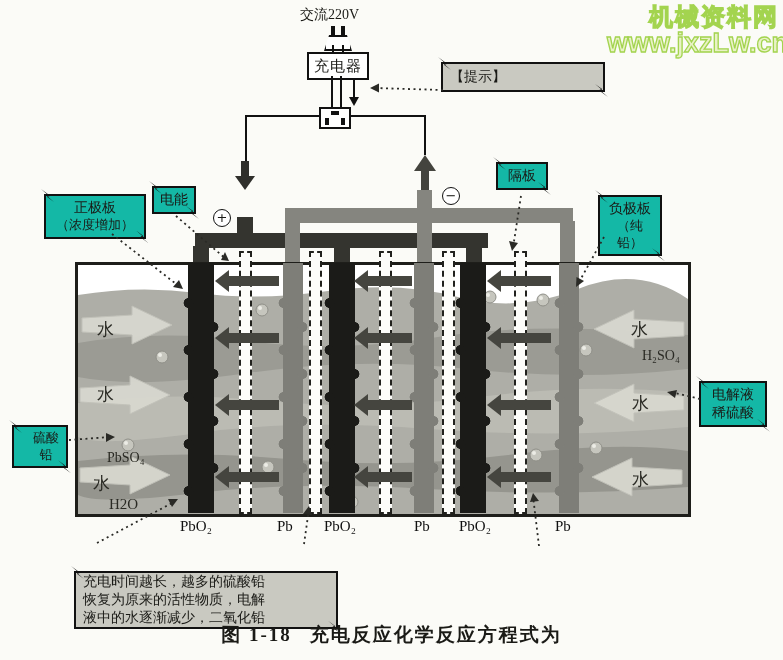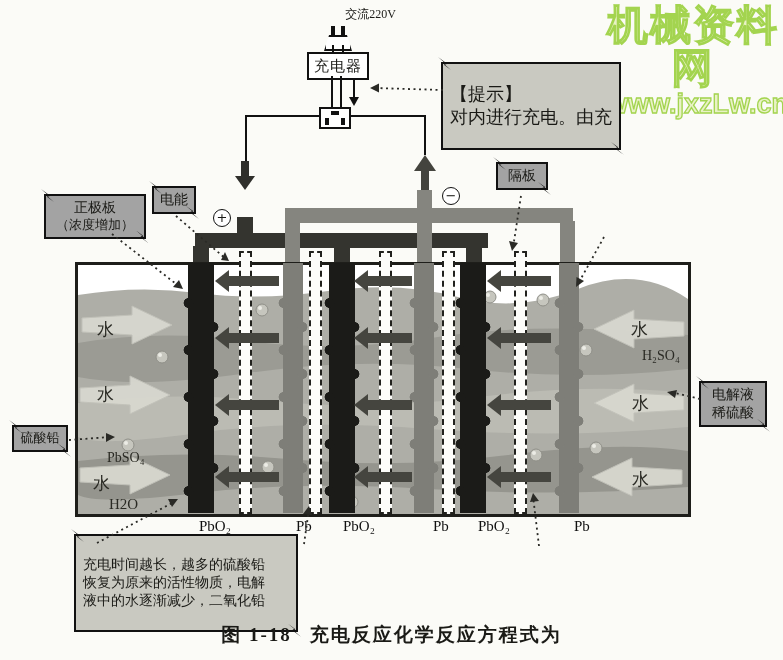--- a/index.html
+++ b/index.html
@@ -4,25 +4,25 @@
 <style>
   html,body{margin:0;padding:0;background:#e8e8e4;}
   .fig{position:relative;width:783px;height:660px;background:#fbfbf7;overflow:hidden;
        font-family:"Liberation Serif","DejaVu Serif",serif;color:#1a1a16;}
   .abs{position:absolute;}
 
   
   .wm{position:absolute;right:4px;top:4px;width:172px;text-align:center;line-height:1.05;
       font-family:"Liberation Sans","DejaVu Sans",sans-serif;font-weight:bold;
       color:#e9f2c6;-webkit-text-stroke:1.3px #a3d44f;text-stroke:1.3px #a3d44f;}
-  .wm .l1{font-size:41px;letter-spacing:2px;}
+  .wm .l1{font-size:24px;letter-spacing:2px;text-align:right;}
   .wm .l2{font-size:27px;letter-spacing:0px;}
 
   
-  .ac-label{left:300px;top:6px;width:96px;text-align:right;font-size:12px;}
+  .ac-label{left:300px;top:6px;width:96px;text-align:left;font-size:14px;}
   .plug-prong{width:4px;height:11px;background:#111;top:26px;}
   .plug-body{left:324px;top:35px;width:28px;height:16px;background:#fff;border:2px solid #111;
              clip-path:polygon(18% 0,82% 0,100% 100%,0 100%);box-sizing:border-box;}
   .wire{background:#111;}
   .charger-box{left:307px;top:52px;width:58px;height:24px;border:2px solid #111;background:#fff;
                font-size:15px;text-align:center;line-height:24px;letter-spacing:1px;box-sizing:content-box;}
   .thin-arrow-line{left:353px;top:80px;width:2px;height:18px;background:#111;}
   .thin-arrow-head{left:349px;top:97px;width:0;height:0;border-left:5px solid transparent;
                    border-right:5px solid transparent;border-top:9px solid #111;}
   .socket{left:319px;top:107px;width:32px;height:22px;background:#fff;border:2px solid #111;box-sizing:border-box;}
@@ -62,26 +62,26 @@
   .ion-arrow{position:absolute;height:22px;}
   .ion-arrow::before{content:"";position:absolute;left:0;top:0;width:0;height:0;
       border-top:11px solid transparent;border-bottom:11px solid transparent;border-right:14px solid #45453f;}
   .ion-arrow::after{content:"";position:absolute;left:13px;right:0;top:6px;height:10px;background:#45453f;}
 
   
   .tklbl{position:absolute;font-size:17px;letter-spacing:1px;color:#2a2a24;}
   .tklbl.sm{font-size:14px;letter-spacing:0;}
 
   
-  .plbl{position:absolute;top:518px;font-size:15px;color:#111;margin-left:19px;}
+  .plbl{position:absolute;top:518px;font-size:15px;color:#111;}
 
   
   .wnote,.gnote{position:absolute;border:2px solid #111;text-align:center;line-height:1.28;
       padding:3px 5px;font-size:14px;box-sizing:border-box;}
-  .wnote{background:#a3a3a3;text-align:center;}
+  .wnote{background:#14b8a6;text-align:center;}
   .gnote{background:#c9c9c1;text-align:left;}
   .wnote::before,.gnote::before{content:"";position:absolute;left:-5px;top:-7px;width:13px;height:13px;background:#111;
       clip-path:polygon(0% 0%,55% 40%,35% 45%,100% 100%,45% 60%,65% 55%);}
   .wnote::after,.gnote::after{content:"";position:absolute;right:-5px;bottom:-7px;width:13px;height:13px;background:#111;
       clip-path:polygon(100% 100%,45% 60%,65% 55%,0% 0%,55% 40%,35% 45%);}
 
   
   .caption{left:0;top:622px;width:783px;text-align:center;font-size:19px;font-weight:bold;letter-spacing:2px;}
   .caption .gap{display:inline-block;width:18px;}
 
@@ -223,31 +223,34 @@
   <div class="plbl" style="left:414px;">Pb</div>
   <div class="plbl" style="left:459px;">PbO₂</div>
   <div class="plbl" style="left:555px;">Pb</div>
 
   <div class="wnote" style="left:44px;top:194px;width:102px;">
     <div>正极板</div>
     <div style="font-size:13px;">（浓度增加）</div>
   </div>
   <div class="wnote" style="left:152px;top:186px;width:44px;">电能</div>
   <div class="wnote" style="left:496px;top:162px;width:52px;">隔板</div>
+  <div class="wnote" style="left:598px;top:195px;width:64px;">
+    <div>负极板</div>
+    <div style="font-size:13px;">（纯铅）</div>
+  </div>
   <div class="wnote" style="left:699px;top:381px;width:68px;">
     <div>电解液</div>
     <div>稀硫酸</div>
   </div>
-  <div class="wnote" style="left:12px;top:425px;width:56px;font-size:13px;">硫酸铅</div>
-
-  <div class="gnote" style="left:441px;top:62px;width:180px;font-size:18px;padding:19px 7px;">
+  <div class="wnote" style="left:12px;top:425px;width:56px;font-size:13px;padding-left:17px;">硫酸铅</div>
+
+  <div class="gnote" style="left:441px;top:62px;width:164px;font-size:14px;padding:4px 7px;">
     <div>【提示】</div>
-    <div>对内进行充电。由充</div>
-  </div>
-  <div class="gnote" style="left:74px;top:534px;width:224px;font-size:14px;padding:20px 7px;">
+  </div>
+  <div class="gnote" style="left:74px;top:571px;width:264px;font-size:14px;padding:0 7px;">
     <div>充电时间越长，越多的硫酸铅</div>
     <div>恢复为原来的活性物质，电解</div>
     <div>液中的水逐渐减少，二氧化铅</div>
   </div>
 
   <div class="abs caption">
     <span>图 1-18</span><span class="gap"></span><span>充电反应化学反应方程式为</span>
   </div>
 
   <svg class="overlay" width="783" height="660" viewBox="0 0 783 660">

